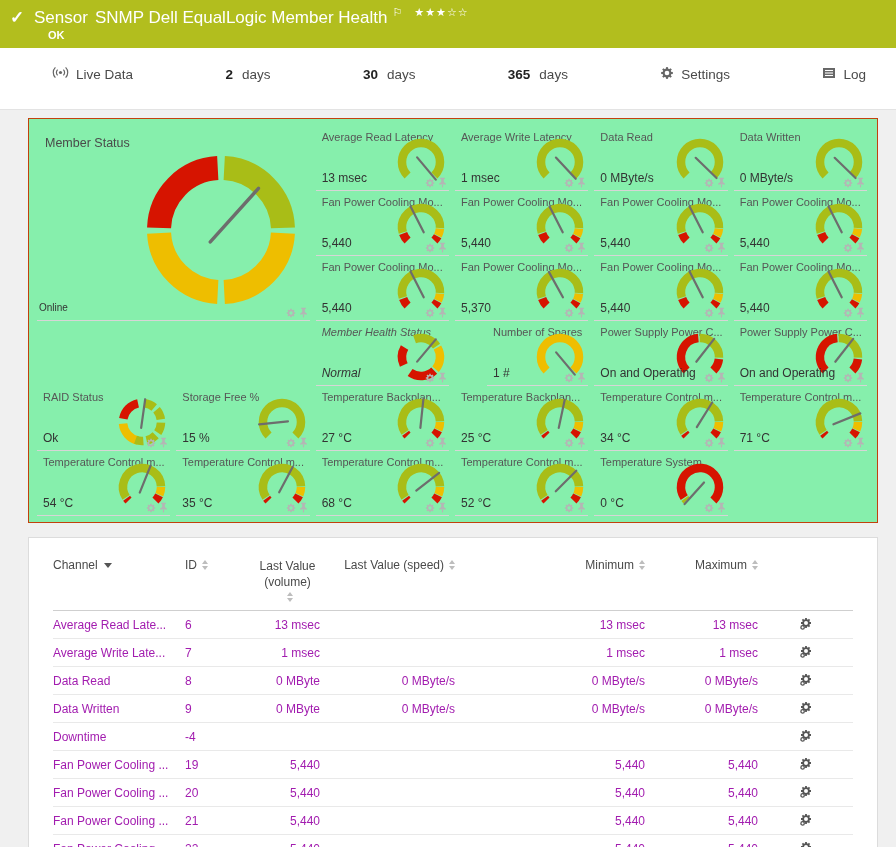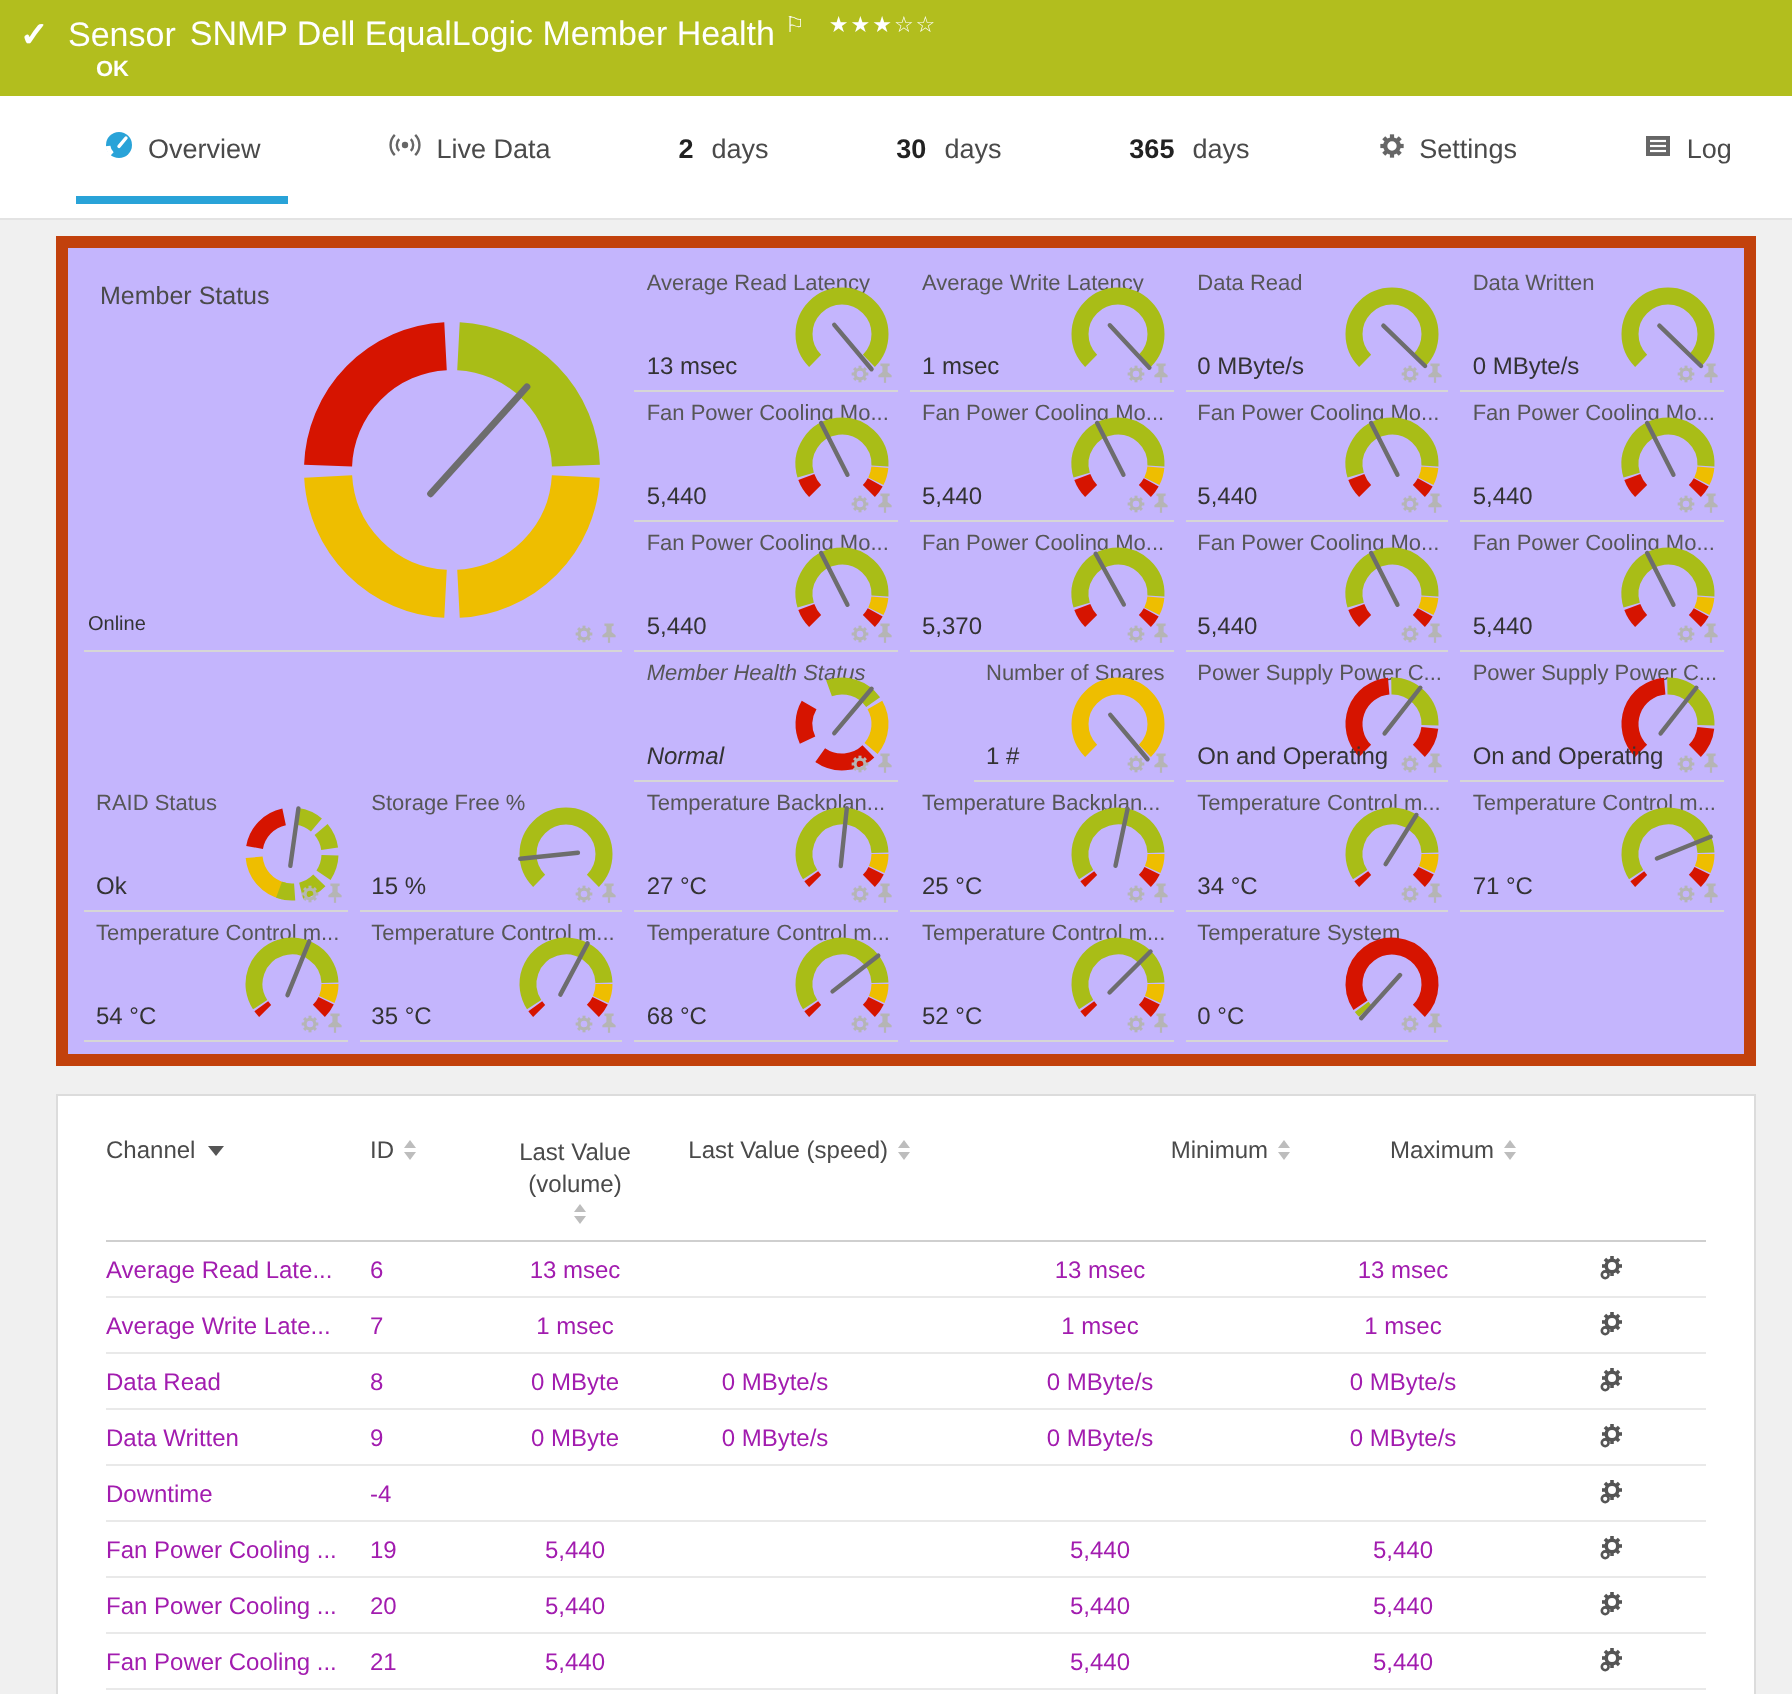--- a/index.html
+++ b/index.html
@@ -19,42 +19,42 @@
   .tabbar{background:#fff;height:62px;display:flex;justify-content:space-between;
           padding:0 16px 0 38px;border-bottom:1px solid #e3e3e3;box-sizing:border-box}
   .tab{height:52px;margin-top:2px;display:flex;align-items:center;gap:7px;
        padding:0 14px;font-size:13.5px;color:#4a4a4a;cursor:pointer;
        border-bottom:4px solid transparent;box-sizing:border-box;white-space:nowrap}
   .tab.active{border-bottom-color:#29a3d8}
   .tab b{color:#222;font-weight:bold;margin-right:2px}
   .tab svg{flex:0 0 auto}
 
   
-  .panel{margin:8px 18px 0 28px;background:#c4b5fd;border:6px solid #c2410c;box-sizing:border-box}
+  .panel{margin:8px 18px 0 28px;background:#86efac;border:1px solid #c2410c;box-sizing:border-box}
   .gwrap{padding:7px 10px 6px 8px}
   .ggrid{display:grid;grid-template-columns:repeat(6,1fr);grid-auto-rows:65px;column-gap:6px}
   .gcell{position:relative;border-bottom:1px solid #d6d6d6;overflow:visible}
   .gtitle{font-size:11px;color:#565656;padding:5px 0 0 6px;white-space:nowrap;overflow:hidden;max-width:100%}
   .gvalue{position:absolute;left:6px;bottom:5px;font-size:12px;color:#333;white-space:nowrap}
   .gsvg{position:absolute;right:1px;top:7px}
   .cicons{position:absolute;right:2px;bottom:-2px;display:flex;gap:3px;align-items:center}
   .mcell{position:relative;border-bottom:1px solid #d6d6d6}
   .mtitle{font-size:12.5px;color:#4a4a4a;padding:10px 0 0 8px}
   .mvalue{position:absolute;left:2px;bottom:7px;font-size:10px;color:#333}
   .msvg{position:absolute;left:98px;top:16px}
 
   
   .tpanel{margin:14px 18px 0 28px;background:#fff;border:1px solid #dcdcdc;
           box-sizing:border-box;padding:18px 24px 20px 24px}
   .trow{display:grid;grid-template-columns:132px 70px 65px 135px 190px 113px 1fr;
         align-items:center;min-height:27px;border-bottom:1px solid #e9e9e9;font-size:12px;color:#a21caf}
   .thead{border-bottom:1px solid #cfcfcf;align-items:start;padding:2px 0 8px 0;color:#4a4a4a}
   .thead .hc{display:flex;align-items:flex-start}
   .cell{white-space:nowrap;overflow:hidden}
-  .c-right{text-align:center;justify-self:stretch}
+  .c-right{text-align:right;justify-self:stretch}
   .c-center{text-align:center}
   .hc.c-right{justify-content:flex-end}
   .hc.c-center{justify-content:center;flex-wrap:wrap;text-align:center}
   .editcell{padding-left:42px}
   .sortud{display:inline-flex;flex-direction:column;margin:2px 0 0 5px}
   .sortud i{width:0;height:0;border-left:3.5px solid transparent;border-right:3.5px solid transparent;display:block}
   .sortud .up{border-bottom:4px solid #bdbdbd;margin-bottom:2px}
   .sortud .dn{border-top:4px solid #bdbdbd}
   .sortdesc{display:inline-block;margin:5px 0 0 6px;width:0;height:0;
             border-left:4px solid transparent;border-right:4px solid transparent;border-top:5px solid #555}
@@ -65,28 +65,20 @@
 
 <div class="topbar">
   <span class="chk">✓</span>
   <div class="titleline">
     <span class="kind">Sensor</span><span>SNMP Dell EqualLogic Member Health</span><span class="flag">⚐</span><span class="stars">★★★☆☆</span>
   </div>
   <div class="ok">OK</div>
 </div>
 
 <div class="tabbar" id="tabbar">
-    <div class="tab active">
-      <span><svg width="15" height="15" viewBox="0 0 15 15">
-          <circle cx="7.5" cy="7.5" r="6.5" fill="#29a3d8"></circle>
-          <path d="M7.5 8.2 L11 4" stroke="#fff" stroke-width="1.7" stroke-linecap="round"></path>
-          <path d="M4 12 A6.5 6.5 0 0 1 2 8" stroke="#fff" stroke-width="2.4" fill="none"></path>
-        </svg></span>
-      <span>Overview</span>
-    </div>
     <div class="tab">
       <span><svg width="17" height="13" viewBox="0 0 17 13">
           <circle cx="8.5" cy="6.5" r="1.6" fill="#666"></circle>
           <path d="M5.6 3.6 a4.1 4.1 0 0 0 0 5.8 M11.4 3.6 a4.1 4.1 0 0 1 0 5.8" stroke="#666" stroke-width="1.2" fill="none"></path>
           <path d="M3.4 1.4 a7.2 7.2 0 0 0 0 10.2 M13.6 1.4 a7.2 7.2 0 0 1 0 10.2" stroke="#666" stroke-width="1.2" fill="none"></path>
         </svg></span>
       <span>Live Data</span>
     </div>
     <div class="tab">
       <b>2</b>

